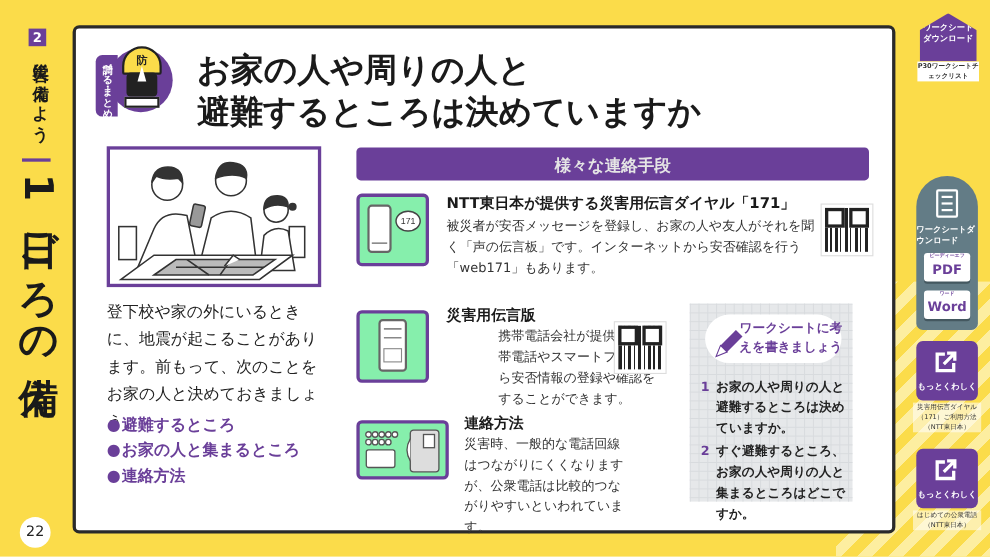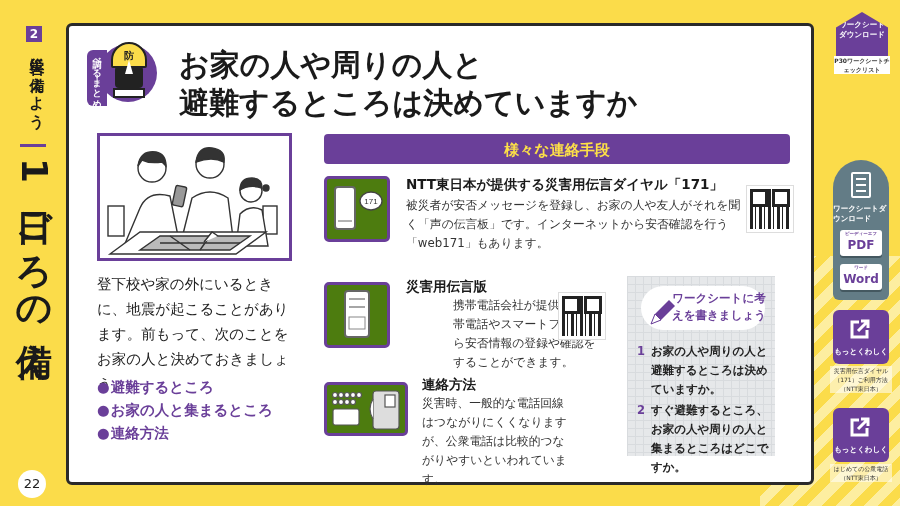--- a/index.html
+++ b/index.html
@@ -75,24 +75,24 @@
   }
   .intro {
     position: absolute; left: 28px; top: 246px; width: 200px; font-size: 14.5px; line-height: 25px; color: #222;
   }
   .bullets { position: absolute; left: 28px; top: 350px; width: 200px; }
   .bullet { font-size: 14.5px; font-weight: bold; color: #6a3f99; line-height: 23px; }
   .bullet::before { content: "●"; margin-right: 1px; }
   
   .section-banner {
     position: absolute; left: 255px; top: 108px; width: 466px; height: 30px; background: #6a3f99;
-    border-radius: 4px; color: #fde047; font-weight: bold; font-size: 15px; text-align: center; line-height: 32px;
+    border-radius: 4px; color: #e5e5e5; font-weight: bold; font-size: 15px; text-align: center; line-height: 32px;
   }
   .method-icon {
-    position: absolute; width: 66px; background: #4d7c0f; border: 3px solid #6a3f99; border-radius: 5px;
+    position: absolute; width: 66px; background: #86efac; border: 3px solid #6a3f99; border-radius: 5px;
   }
   .method-title { position: absolute; font-weight: bold; font-size: 13.5px; color: #1a1a1a; }
   .method-body { position: absolute; font-size: 11.8px; line-height: 19px; color: #333; }
   .qr {
     position: absolute; width: 46px; height: 46px; background:
       repeating-linear-gradient(90deg, #222 0 3px, #fff 3px 5px, #222 5px 6px, #fff 6px 9px),
       #fff;
     border: 3px solid #fff; outline: 1px solid #ddd;
   }
   .qr::before, .qr::after {

